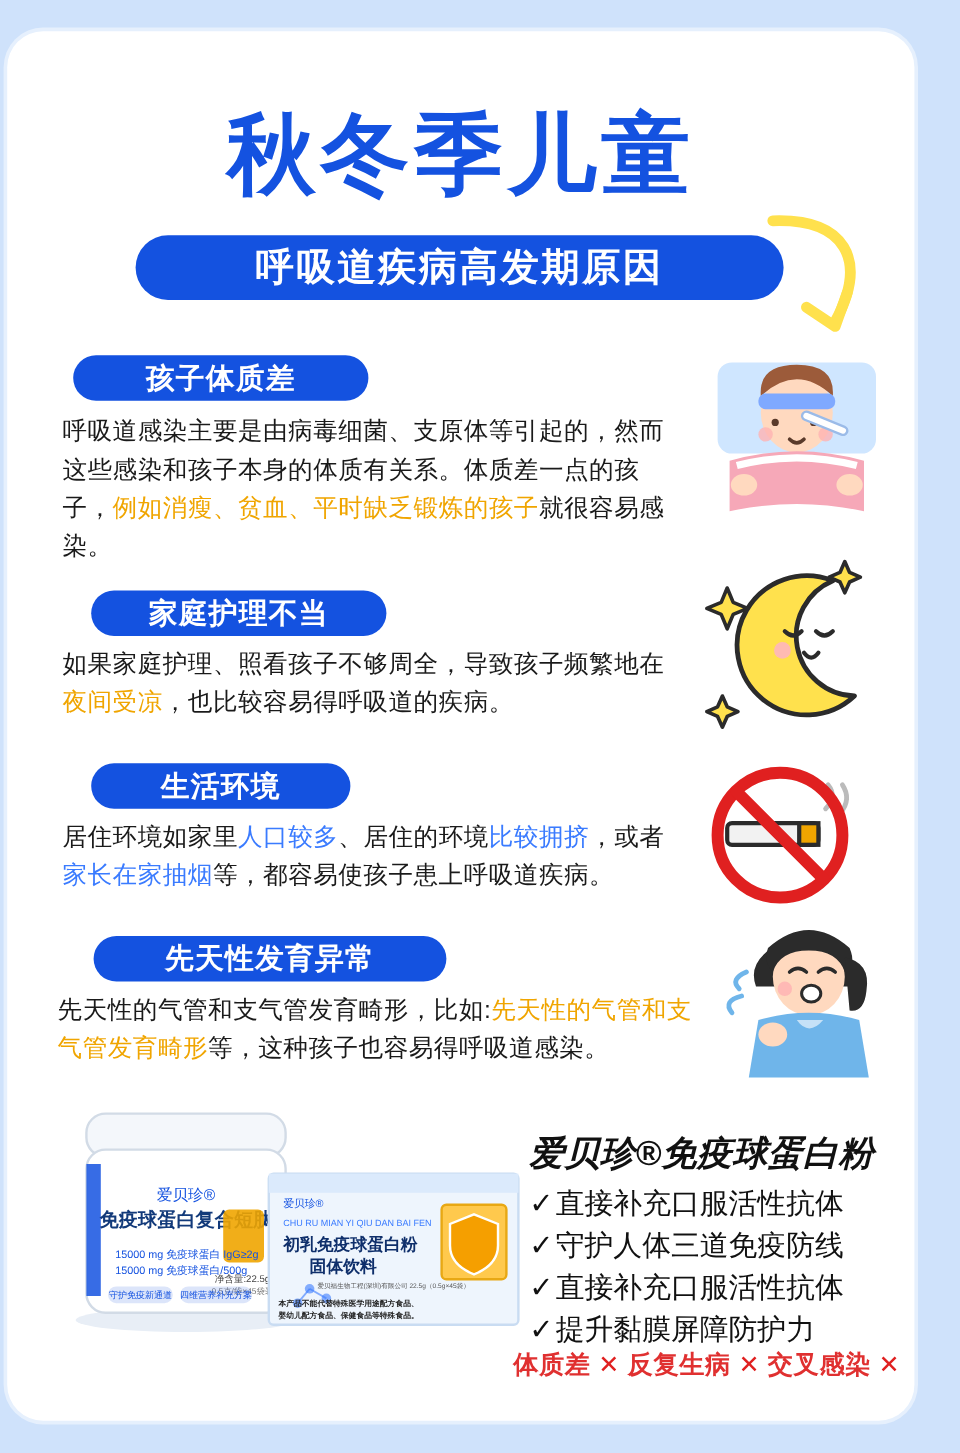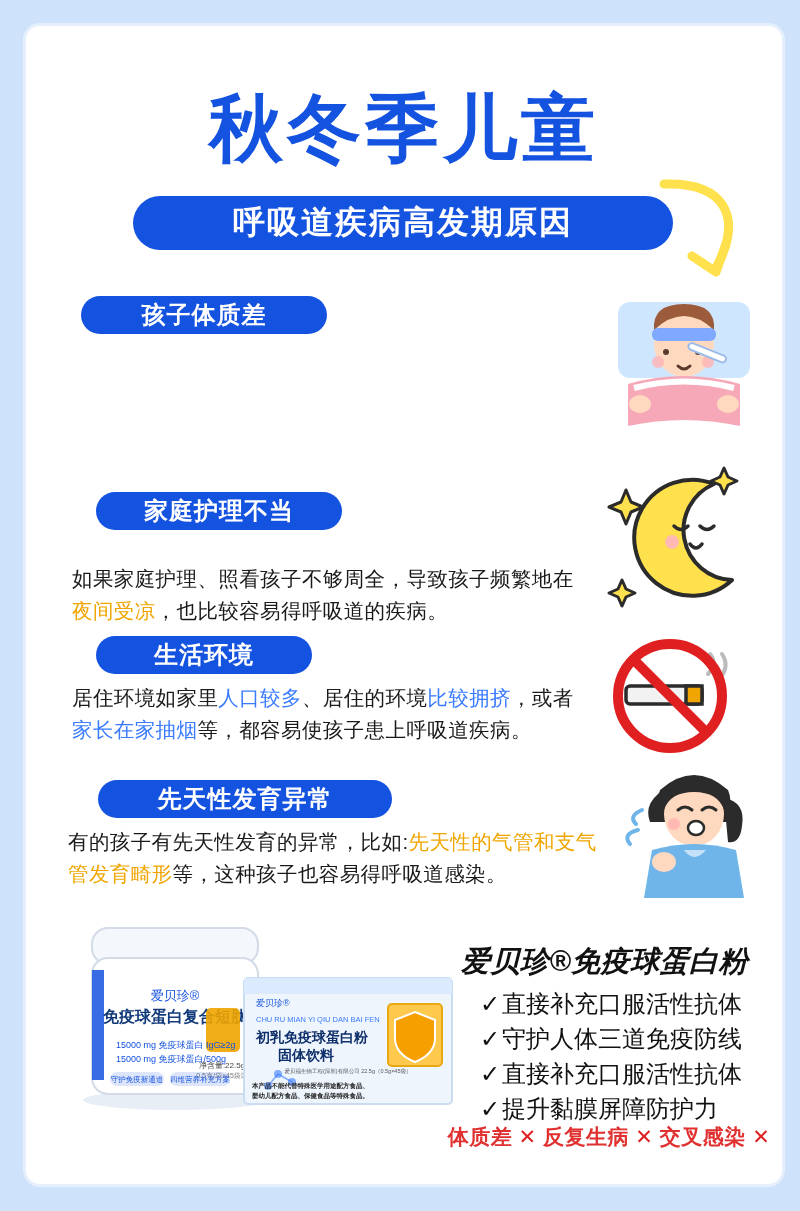--- a/index.html
+++ b/index.html
@@ -3,24 +3,24 @@
 <meta charset="utf-8">
 <style>
   html,body{margin:0;padding:0;}
   body{
     width:800px;height:1211px;
     background:#cfe2fb;
     font-family:"Liberation Sans","DejaVu Sans",sans-serif;
     overflow:hidden;
   }
   .poster{
-    position:absolute;left:26px;top:26px;
+    position:absolute;left:6px;top:26px;
     width:756px;height:1158px;
     background:#ffffff;
-    border-radius:14px;
+    border-radius:30px;
     box-shadow:0 0 0 3px #e6f0fd;
     overflow:hidden;
   }
   .inner{position:relative;width:100%;height:100%;}
 
   
   .title{
     position:absolute;left:0;top:62px;width:100%;
     text-align:center;
     font-size:74px;line-height:82px;font-weight:bold;
@@ -61,21 +61,21 @@
 
   
   .illus{position:absolute;}
 
   
   .prod-title{
     position:absolute;left:435px;top:916px;
     font-size:29px;font-weight:bold;color:#111;letter-spacing:0.5px;font-style:italic;
   }
   .bullets{
-    position:absolute;left:435px;top:960px;width:320px;margin-left:19px;
+    position:absolute;left:435px;top:960px;width:320px;
   }
   .bullets li{
     list-style:none;
     font-size:24px;line-height:35px;color:#111;
     margin:0;padding:0;
   }
   .bullets ul{margin:0;padding:0;}
   .check{color:#111;font-weight:bold;margin-right:2px;}
   .footer-line{
     position:absolute;left:418px;top:1097px;width:330px;
@@ -99,20 +99,23 @@
   <div class="subtitle-pill">
     <span>呼吸道疾病高发期原因</span>
   </div>
   <svg class="arrow" viewBox="0 0 110 110">
     <path d="M18 8 C78 6, 98 40, 70 92" stroke="#ffe14d" stroke-width="9" fill="none" stroke-linecap="round"></path>
     <path d="M46 80 L70 96 L80 68" stroke="#ffe14d" stroke-width="9" fill="none" stroke-linecap="round" stroke-linejoin="round"></path>
   </svg>
 
   <div class="pill" style="left:55px;top:270px;width:210px;">
     <span>孩子体质差</span>
+  </div>
+  <div class="body-text" style="left:46px;top:318px;width:510px;">
+    <span>呼吸道感染主要是由病毒细菌、支原体等引起的，然而这些感染和孩子本身的体质有关系。体质差一点的孩子，</span><span class="hl-orange">例如消瘦、贫血、平时缺乏锻炼的孩子</span><span>就很容易感染。</span>
   </div>
 
   <svg class="illus" style="left:578px;top:258px;" width="160" height="150" viewBox="0 0 160 150">
     <rect x="14" y="18" width="132" height="76" rx="12" fill="#cfe6ff"></rect>
     <ellipse cx="80" cy="60" rx="30" ry="33" fill="#ffd9bf"></ellipse>
     <path d="M50 46 q30 -28 60 0 q2 -26 -30 -26 q-32 0 -30 26z" fill="#9c5b3a"></path>
     <rect x="48" y="44" width="64" height="13" rx="6" fill="#7fa9ff"></rect>
     <circle cx="62" cy="68" r="3" fill="#5a3a2a"></circle>
     <circle cx="94" cy="68" r="3" fill="#5a3a2a"></circle>
     <circle cx="54" cy="78" r="6" fill="#ffb3b3" opacity="0.8"></circle>
@@ -121,21 +124,21 @@
     <rect x="86" y="58" width="40" height="7" rx="3.5" transform="rotate(22 86 58)" fill="#ffffff" stroke="#9bbbe8" stroke-width="2"></rect>
     <path d="M24 100 q56 -16 112 0 l0 42 q-56 -12 -112 0z" fill="#f6a8b8"></path>
     <path d="M30 104 q50 -13 100 0" stroke="#ffffff" stroke-width="6" fill="none"></path>
     <ellipse cx="36" cy="120" rx="11" ry="9" fill="#ffd9bf"></ellipse>
     <ellipse cx="124" cy="120" rx="11" ry="9" fill="#ffd9bf"></ellipse>
   </svg>
 
   <div class="pill" style="left:70px;top:466px;width:210px;">
     <span>家庭护理不当</span>
   </div>
-  <div class="body-text" style="left:46px;top:512px;width:520px;margin-top:25px;">
+  <div class="body-text" style="left:46px;top:512px;width:520px;">
     <span>如果家庭护理、照看孩子不够周全，导致孩子频繁地在</span><span class="hl-orange">夜间受凉</span><span>，也比较容易得呼吸道的疾病。</span>
   </div>
 
   <svg class="illus" style="left:570px;top:430px;" width="170" height="160" viewBox="0 0 170 160">
     <path d="M118 28 a58 58 0 1 0 18 96 a50 50 0 0 1 -18 -96 z" fill="#ffe14d" stroke="#2b2b2b" stroke-width="4" stroke-linejoin="round"></path>
     <path d="M78 70 q7 7 14 0" stroke="#2b2b2b" stroke-width="3.5" fill="none" stroke-linecap="round"></path>
     <path d="M104 70 q7 7 14 0" stroke="#2b2b2b" stroke-width="3.5" fill="none" stroke-linecap="round"></path>
     <circle cx="76" cy="86" r="7" fill="#ffb3c6" opacity="0.85"></circle>
     <path d="M94 88 q6 8 12 0" stroke="#2b2b2b" stroke-width="3.5" fill="none" stroke-linecap="round"></path>
     <path d="M30 34 l5 12 l12 5 l-12 5 l-5 12 l-5 -12 l-12 -5 l12 -5z" fill="#ffe14d" stroke="#2b2b2b" stroke-width="3" stroke-linejoin="round"></path>
@@ -156,21 +159,21 @@
     <path d="M100 40 q10 -10 2 -20" stroke="#bbbbbb" stroke-width="4" fill="none" stroke-linecap="round"></path>
     <path d="M112 44 q10 -12 2 -24" stroke="#bbbbbb" stroke-width="4" fill="none" stroke-linecap="round"></path>
     <circle cx="62" cy="62" r="52" fill="none" stroke="#e02020" stroke-width="10"></circle>
     <line x1="26" y1="26" x2="98" y2="98" stroke="#e02020" stroke-width="10" stroke-linecap="round"></line>
   </svg>
 
   <div class="pill" style="left:72px;top:754px;width:258px;">
     <span>先天性发育异常</span>
   </div>
   <div class="body-text" style="left:42px;top:800px;width:530px;">
-    <span>有的孩子有先天性发育的异常，比如:</span><span class="hl-orange">先天性的气管和支气管发育畸形</span><span>等，这种孩子也容易得呼吸道感染。</span>
+    <span>先天性的气管和支气管发育畸形，比如:</span><span class="hl-orange">先天性的气管和支气管发育畸形</span><span>等，这种孩子也容易得呼吸道感染。</span>
   </div>
 
   <svg class="illus" style="left:572px;top:728px;" width="170" height="150" viewBox="0 0 170 150">
     <path d="M60 40 q32 -34 66 -2 q12 12 8 30 l-82 0 q-6 -16 8 -28z" fill="#2b2b2b"></path>
     <ellipse cx="96" cy="60" rx="30" ry="32" fill="#ffd9bf"></ellipse>
     <path d="M62 36 q34 -30 68 0 q6 14 -4 20 q-6 -18 -30 -18 q-24 0 -30 18 q-8 -8 -4 -20z" fill="#2b2b2b"></path>
     <path d="M126 44 q22 4 18 28 q-2 18 -14 16" fill="#2b2b2b"></path>
     <path d="M80 56 q7 -6 14 0" stroke="#2b2b2b" stroke-width="3" fill="none" stroke-linecap="round"></path>
     <path d="M104 56 q7 -6 14 0" stroke="#2b2b2b" stroke-width="3" fill="none" stroke-linecap="round"></path>
     <circle cx="76" cy="70" r="6" fill="#ffb3b3" opacity="0.85"></circle>

